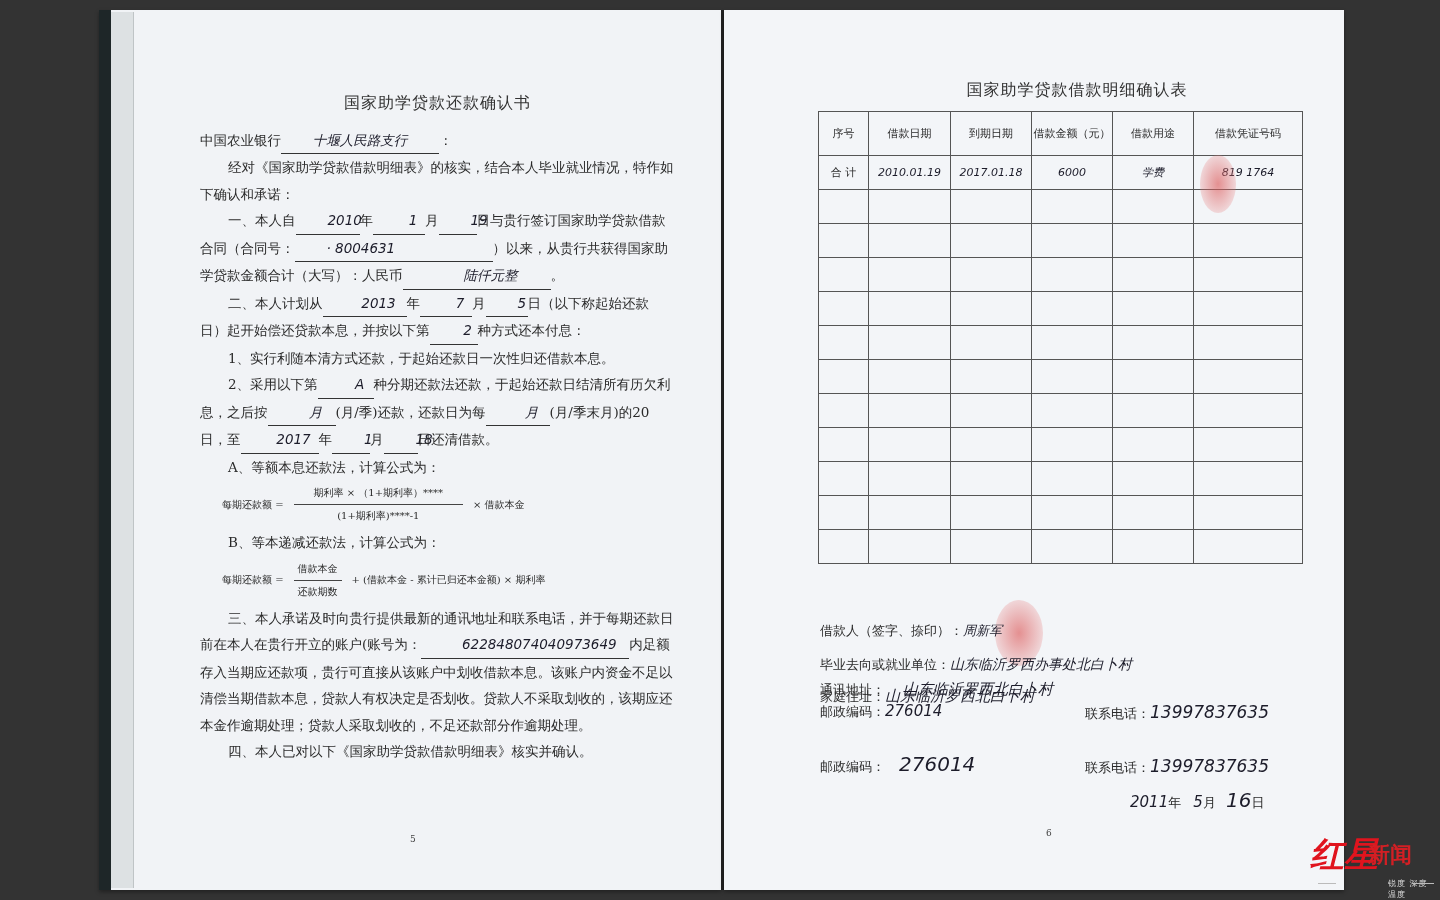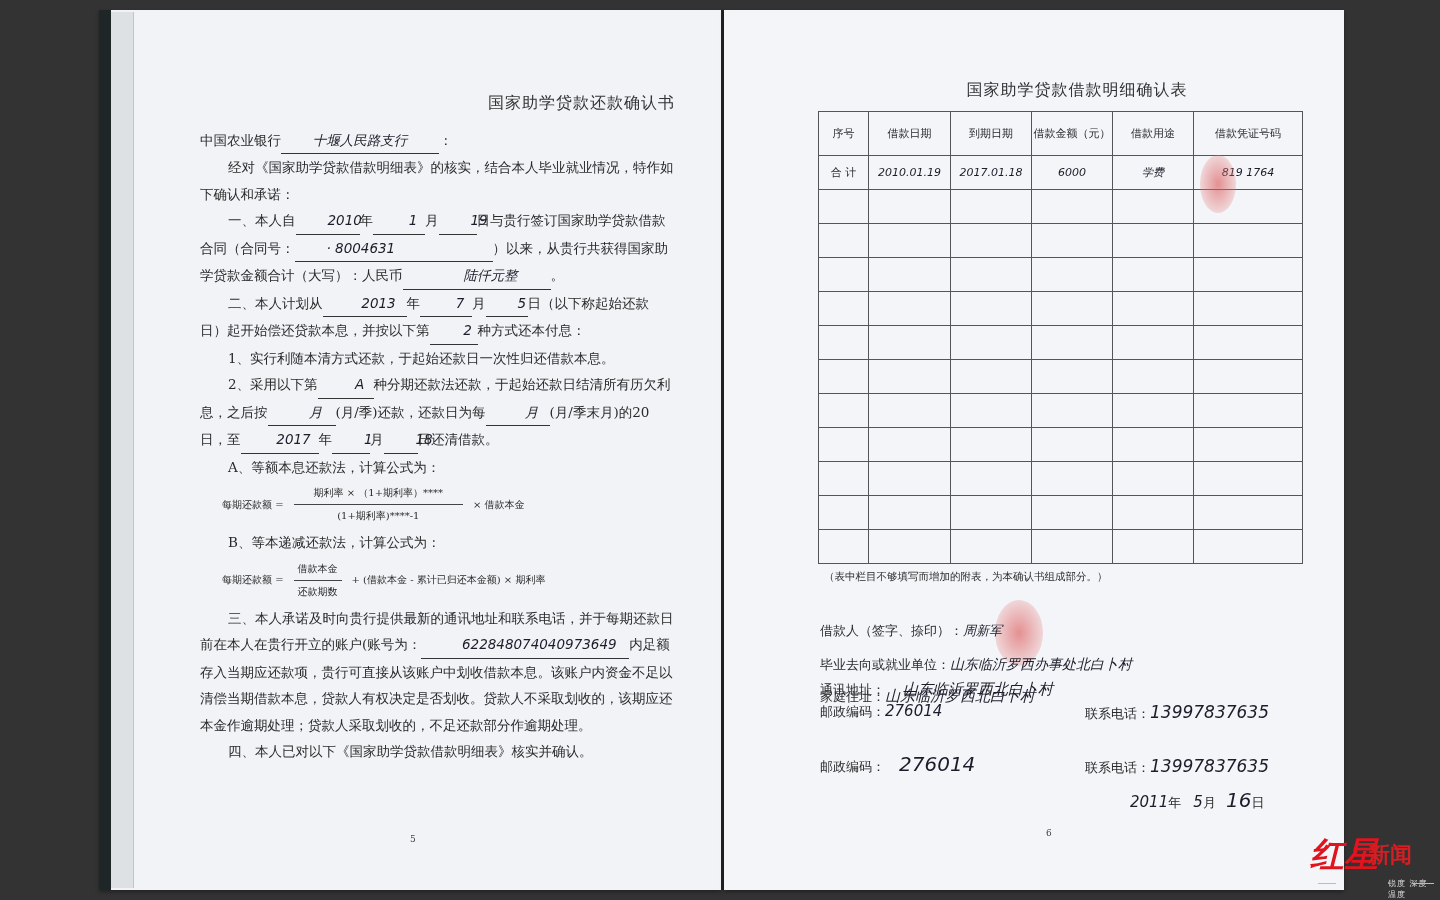--- a/index.html
+++ b/index.html
@@ -14,21 +14,21 @@
     box-shadow:0 2px 4px rgba(0,0,0,0.35);
   }
   .hand { font-family:"DejaVu Sans","Liberation Sans",sans-serif; color:#1c1c2a; font-style:italic; }
   .underline { display:inline-block; border-bottom:1px solid #333; text-align:center; padding:0 4px; }
 
   
   #left-page { left:99px; top:10px; width:622px; height:880px; }
   #left-edge { position:absolute; left:99px; top:10px; width:12px; height:880px; background:#1e2628; }
   #left-binding { position:absolute; left:111px; top:12px; width:22px; height:876px; background:#dde1e3; border-right:1px solid #bfc4c6; }
   #left-content { position:absolute; left:200px; top:90px; width:475px; font-size:13.5px; line-height:26.5px; }
-  .title { font-family:"DejaVu Sans","Liberation Sans",sans-serif; font-size:16px; text-align:right; letter-spacing:1px; margin-bottom:10px; color:#333; }
+  .title { font-family:"DejaVu Sans","Liberation Sans",sans-serif; font-size:16px; text-align:center; letter-spacing:1px; margin-bottom:10px; color:#333; }
   .p { margin:0; }
   .indent { text-indent:28px; }
   .formula { font-size:10px; line-height:14px; margin:6px 0 6px 22px; display:flex; align-items:center; }
   .frac { display:inline-flex; flex-direction:column; align-items:center; margin:0 10px; }
   .frac .num { border-bottom:1px solid #444; padding:0 20px 4px; }
   .frac .den { padding-top:4px; }
   .pagenum { position:absolute; font-size:9px; color:#444; }
 
   
   #right-page { left:724px; top:10px; width:620px; height:880px; background:#f3f5f8; }
@@ -223,21 +223,20 @@
       <tr>
           <td></td>
           <td></td>
           <td></td>
           <td></td>
           <td></td>
           <td></td>
         </tr>
     </tbody>
   </table>
-  <div class="note">（表中栏目不够填写而增加的附表，为本确认书组成部分。）</div>
 </div>
 
 <div class="fingerprint" style="left:1200px; top:155px; width:36px; height:58px;"></div>
 <div class="fingerprint" style="left:995px; top:600px; width:48px; height:66px;"></div>
 
 <div class="info" style="top:622px">
   <span>借款人（签字、捺印）：</span><span class="hand">周新军</span>
 </div>
 <div class="info" style="top:656px">
   <span>毕业去向或就业单位：</span><span class="hand" style="font-size:14px">山东临沂罗西办事处北白卜村</span>

